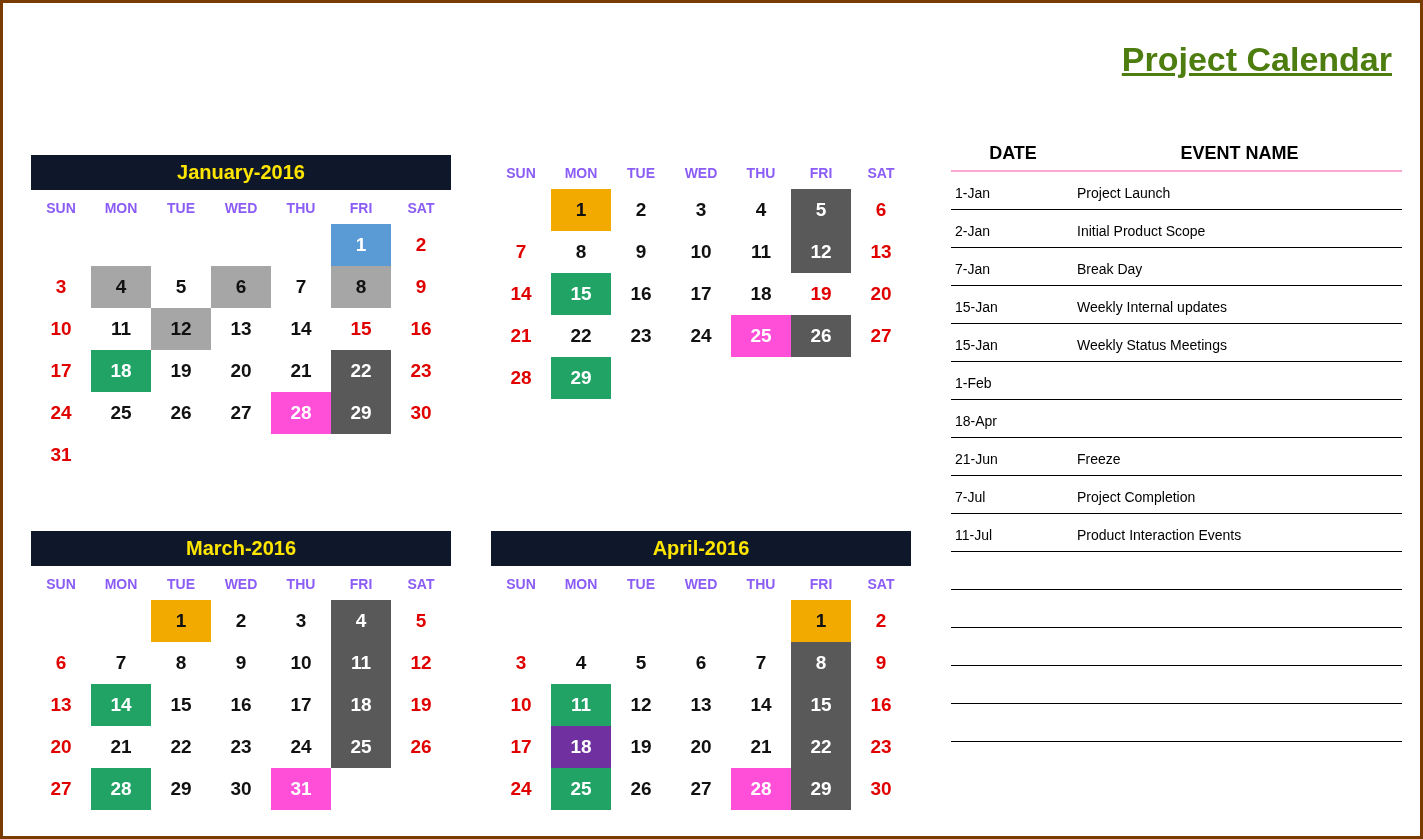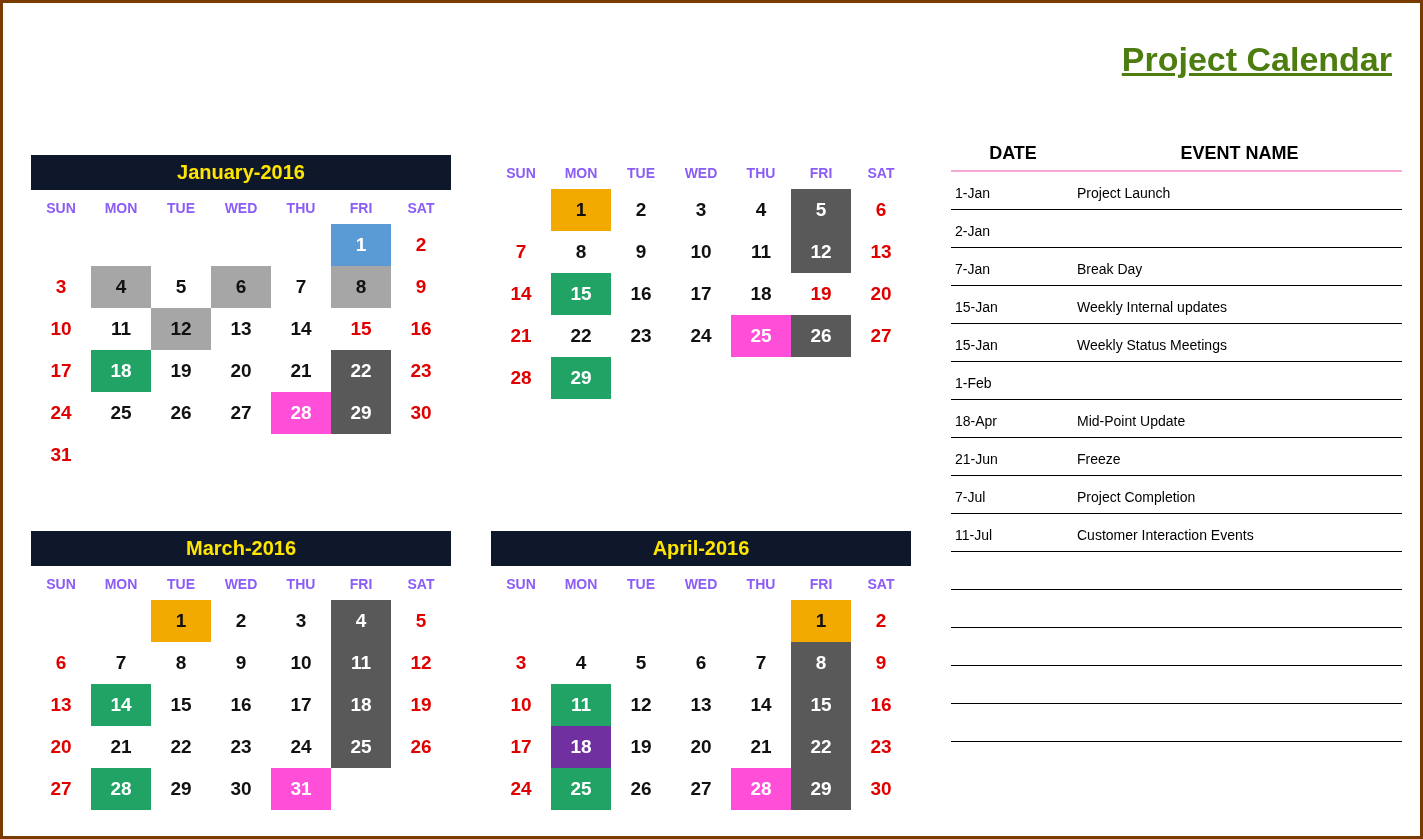--- a/index.html
+++ b/index.html
@@ -310,51 +310,51 @@
         <div class="col-date">DATE</div>
         <div class="col-event">EVENT NAME</div>
       </div>
       <div id="events-body">
           <div class="ev-row">
             <div class="col-date">1-Jan</div>
             <div class="col-event">Project Launch</div>
           </div>
           <div class="ev-row">
             <div class="col-date">2-Jan</div>
+            <div class="col-event">Initial Product Scope</div>
           </div>
           <div class="ev-row">
             <div class="col-date">7-Jan</div>
             <div class="col-event">Break Day</div>
           </div>
           <div class="ev-row">
             <div class="col-date">15-Jan</div>
             <div class="col-event">Weekly Internal updates</div>
           </div>
           <div class="ev-row">
             <div class="col-date">15-Jan</div>
             <div class="col-event">Weekly Status Meetings</div>
           </div>
           <div class="ev-row">
             <div class="col-date">1-Feb</div>
           </div>
           <div class="ev-row">
             <div class="col-date">18-Apr</div>
-            <div class="col-event">Mid-Point Update</div>
           </div>
           <div class="ev-row">
             <div class="col-date">21-Jun</div>
             <div class="col-event">Freeze</div>
           </div>
           <div class="ev-row">
             <div class="col-date">7-Jul</div>
             <div class="col-event">Project Completion</div>
           </div>
           <div class="ev-row">
             <div class="col-date">11-Jul</div>
-            <div class="col-event">Customer Interaction Events</div>
+            <div class="col-event">Product Interaction Events</div>
           </div>
           <div class="ev-row">
             <div class="col-date"></div>
             <div class="col-event"></div>
           </div>
           <div class="ev-row">
             <div class="col-date"></div>
             <div class="col-event"></div>
           </div>
           <div class="ev-row">

